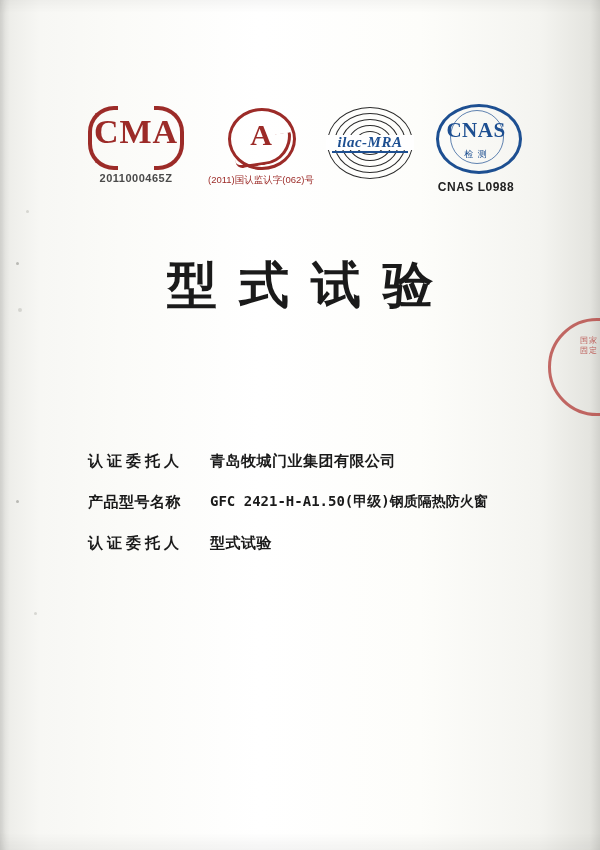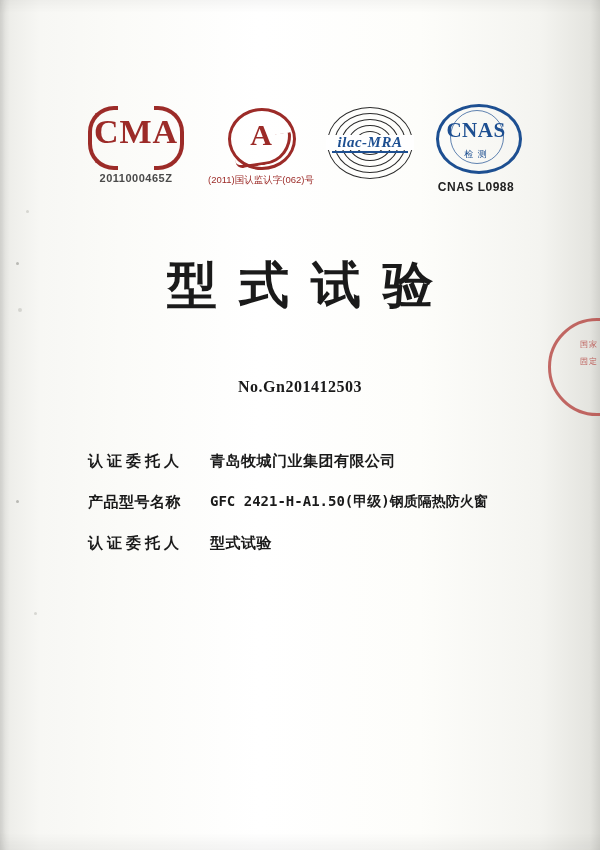--- a/index.html
+++ b/index.html
@@ -55,21 +55,21 @@
     border-radius: 50%;
     opacity: 0.75;
   }
   .seal-arc-text {
     position: absolute;
     right: 0px;
     top: 336px;
     width: 22px;
     font-size: 8px;
     color: #b23a36;
-    line-height: 17px;
+    line-height: 10px;
     letter-spacing: 1px;
     opacity: 0.8;
     text-align: center;
   }
 
   
   .logos {
     position: absolute;
     top: 104px;
     left: 0;
@@ -387,21 +387,20 @@
         <div class="cnas-text">CNAS</div>
         <div class="cn-sub">检 测</div>
       </div>
       <div class="cnas-code">CNAS L0988</div>
     </div>
 
   </div>
 
   <div class="doc-title">型式试验</div>
 
-  <div class="doc-number">No.Gn201412503</div>
 
   <div class="fields">
 
     <div class="field-row">
       <div class="field-label">认证委托人</div>
       <div class="field-value">青岛牧城门业集团有限公司</div>
     </div>
 
     <div class="field-row">
       <div class="field-label wide">产品型号名称</div>

